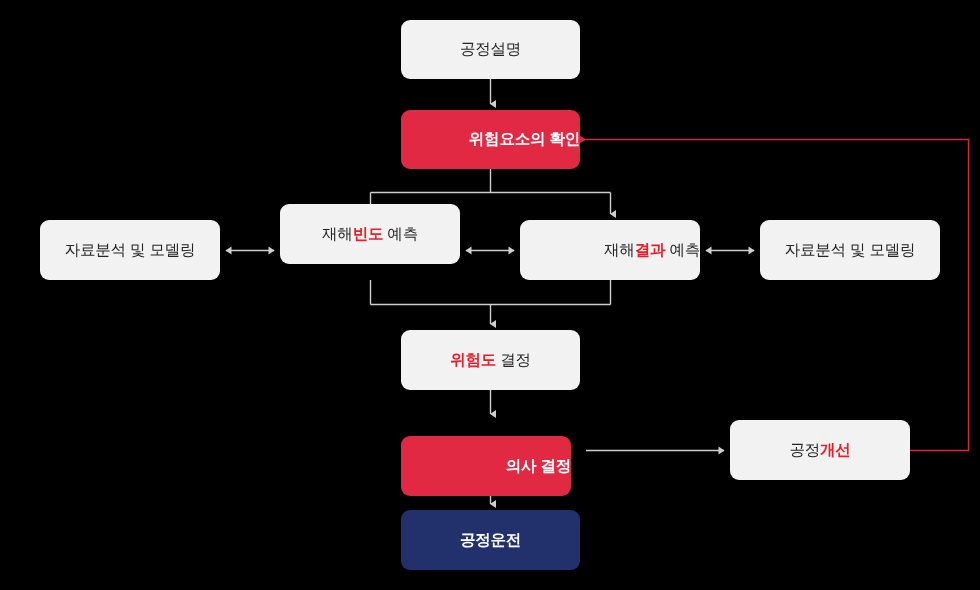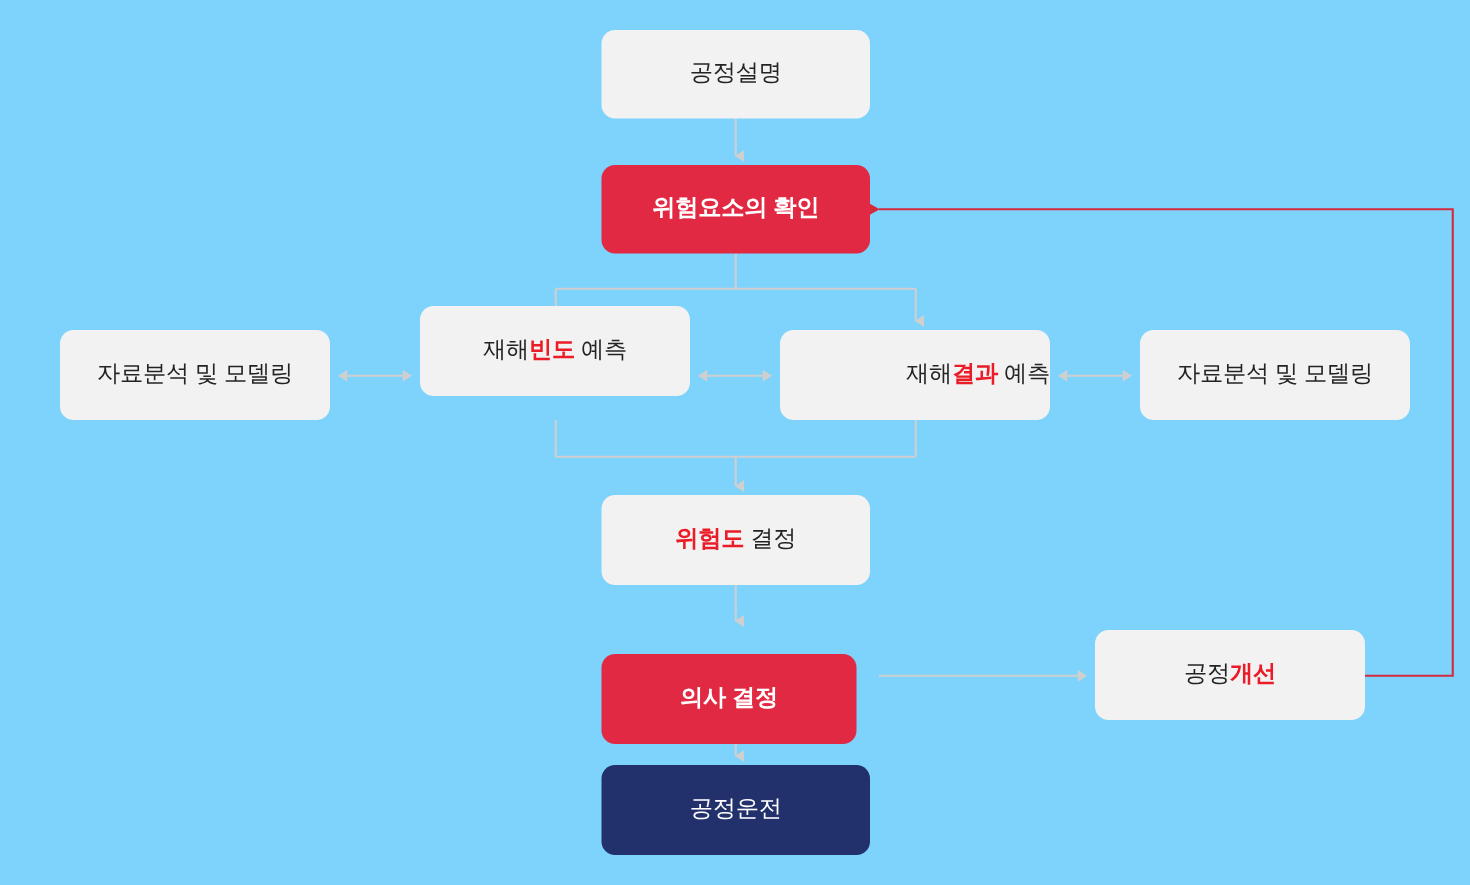--- a/index.html
+++ b/index.html
@@ -7,21 +7,21 @@
     padding: 0;
     background: #ffffff;
   }
   body {
     font-family: "Liberation Sans", "DejaVu Sans", sans-serif;
   }
   #canvas {
     position: relative;
     width: 980px;
     height: 590px;
-    background: #7dd3fc;
+    background: #000000;
     overflow: hidden;
   }
   #edges {
     position: absolute;
     left: 0;
     top: 0;
     width: 980px;
     height: 590px;
     pointer-events: none;
   }
@@ -41,27 +41,28 @@
     letter-spacing: -0.2px;
   }
   .node.gray {
     background: #f2f2f2;
     color: #232323;
   }
   .node.gray .label { font-weight: 400; }
   .node.red {
     background: #e12943;
     color: #ffffff;
+    justify-content: flex-end;
   }
   .node.red .label { font-weight: 700; }
   .node.navy {
     background: #22306b;
     color: #ffffff;
   }
-  .node.navy .label { font-weight: 400; }
+  .node.navy .label { font-weight: 700; }
   .accent {
     color: #ea1c27;
     font-weight: 700;
   }
   .node.gray .label .plain { color: #232323; font-weight: 400; }
 </style>
 </head>
 <body>
 
 <div id="canvas">

